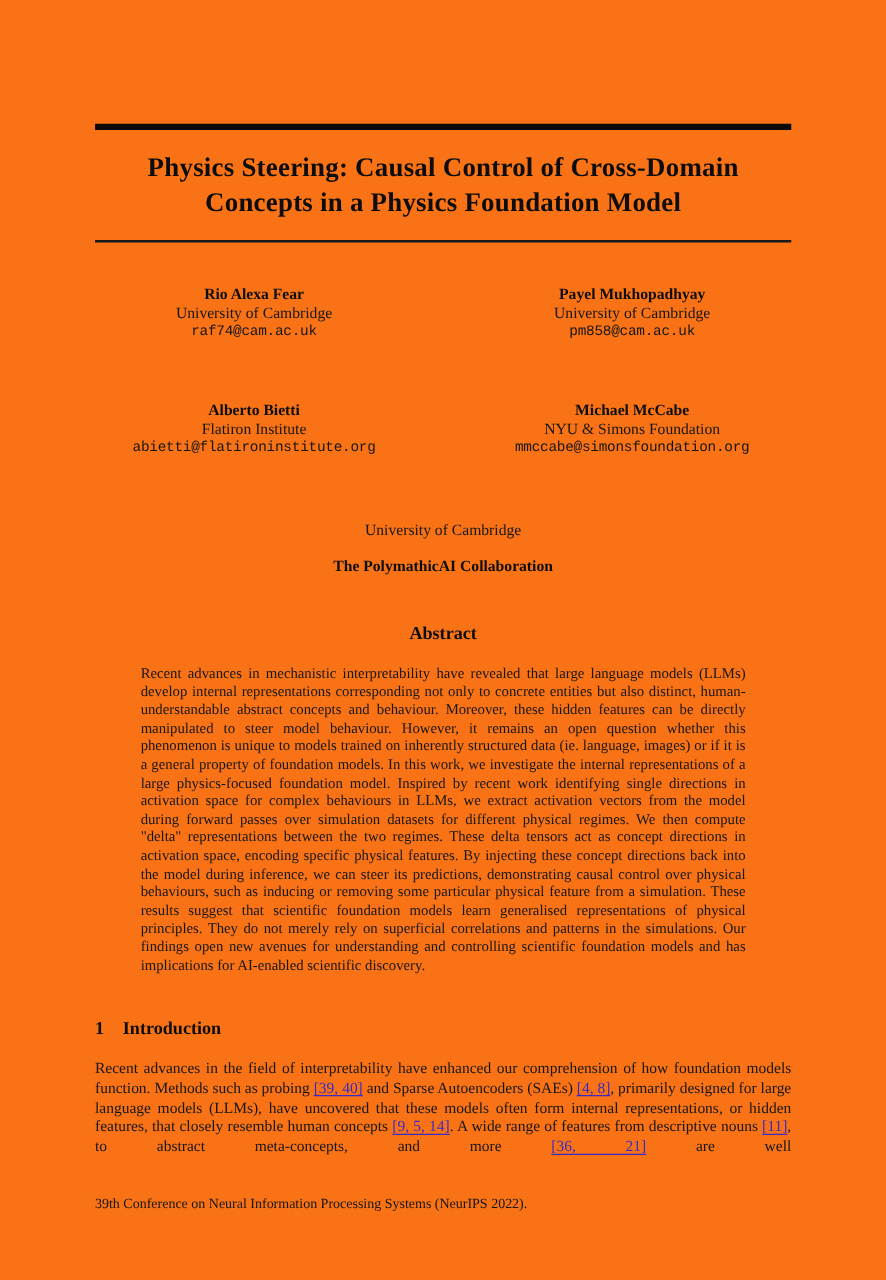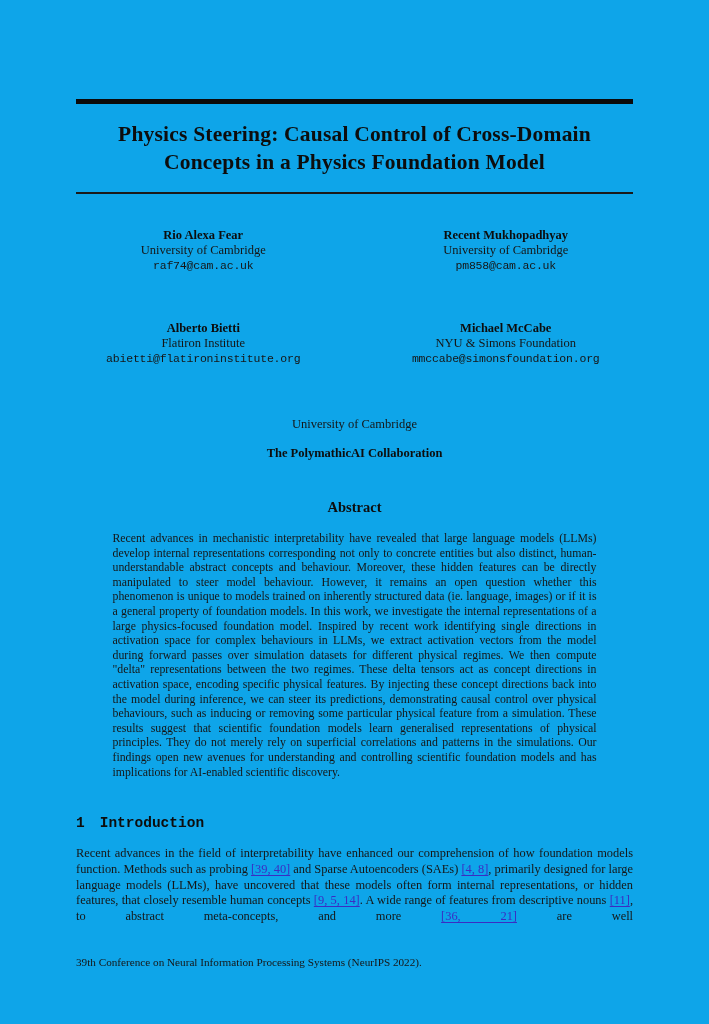--- a/index.html
+++ b/index.html
@@ -2,21 +2,21 @@
 <html style="--link: #3b2cc3;"><head>
 <meta charset="utf-8">
 <style>
   * { margin: 0; padding: 0; box-sizing: border-box; }
   html, body { background: #ffffff; }
   .page {
     position: relative;
     width: 709px;
     height: 1024px;
     margin: 0 auto;
-    background: #0ea5e9;
+    background: #f97316;
     overflow: hidden;
     font-family: "Liberation Serif", "DejaVu Serif", serif;
     color: #161616;
   }
   .content {
     width: 557px;
     margin: 0 auto;
     padding-top: 99px;
   }
   .rule-thick {
@@ -85,21 +85,20 @@
     margin: 15px auto 0 auto;
     font-size: 11.8px;
     line-height: 14.6px;
     text-align: justify;
   }
   .section-heading {
     margin-top: 36px;
     font-size: 14.5px;
     font-weight: bold;
     color: #0d0d0d;
-    font-family: Liberation Mono, monospace;
   }
   .sec-num { margin-right: 15px; }
   .intro-paragraph {
     margin-top: 15px;
     font-size: 12.4px;
     line-height: 15.8px;
     text-align: justify;
     text-align-last: justify;
   }
   .cite {
@@ -127,21 +126,21 @@
 
     <div class="rule-thin"></div>
 
     <div class="authors-grid">
         <div class="author">
           <div class="author-name">Rio Alexa Fear</div>
           <div class="author-affil">University of Cambridge</div>
           <div class="author-email">raf74@cam.ac.uk</div>
         </div>
         <div class="author">
-          <div class="author-name">Recent Mukhopadhyay</div>
+          <div class="author-name">Payel Mukhopadhyay</div>
           <div class="author-affil">University of Cambridge</div>
           <div class="author-email">pm858@cam.ac.uk</div>
         </div>
         <div class="author">
           <div class="author-name">Alberto Bietti</div>
           <div class="author-affil">Flatiron Institute</div>
           <div class="author-email">abietti@flatironinstitute.org</div>
         </div>
         <div class="author">
           <div class="author-name">Michael McCabe</div>

